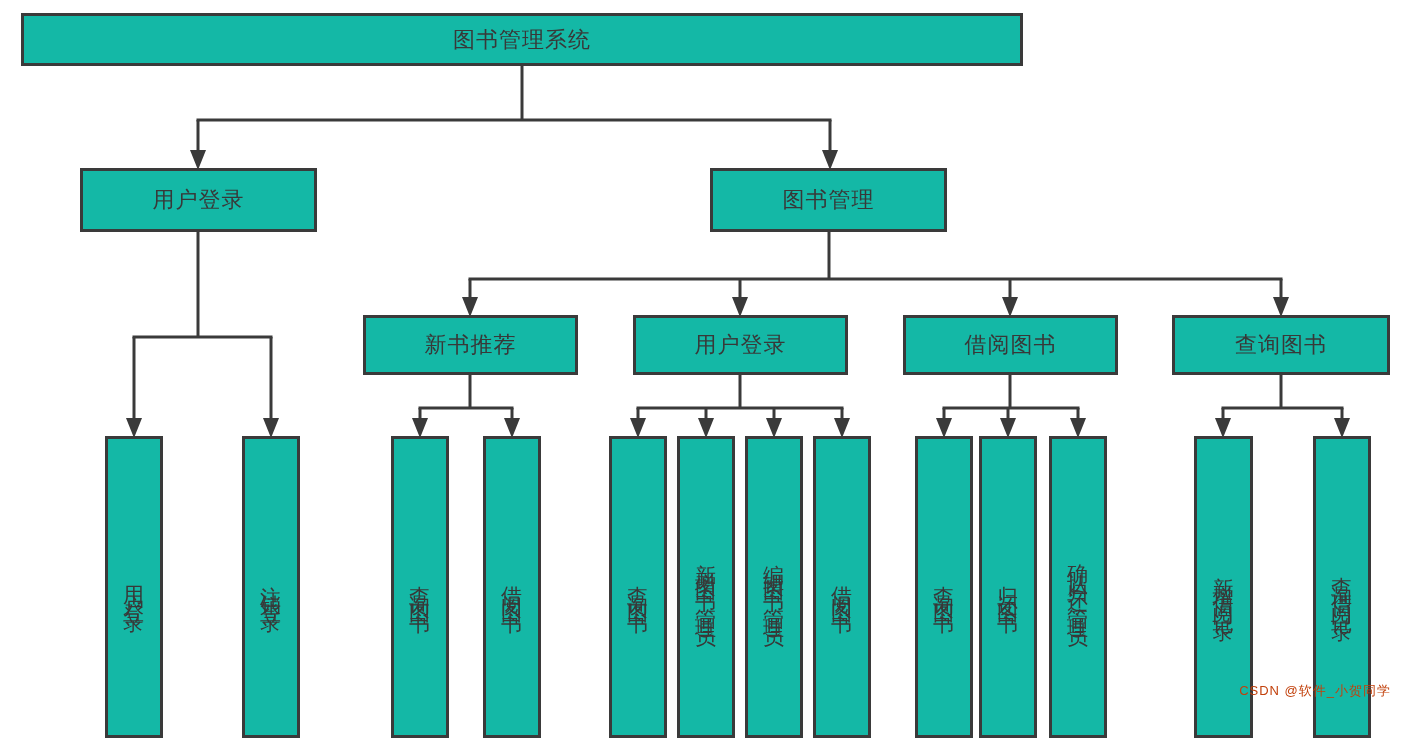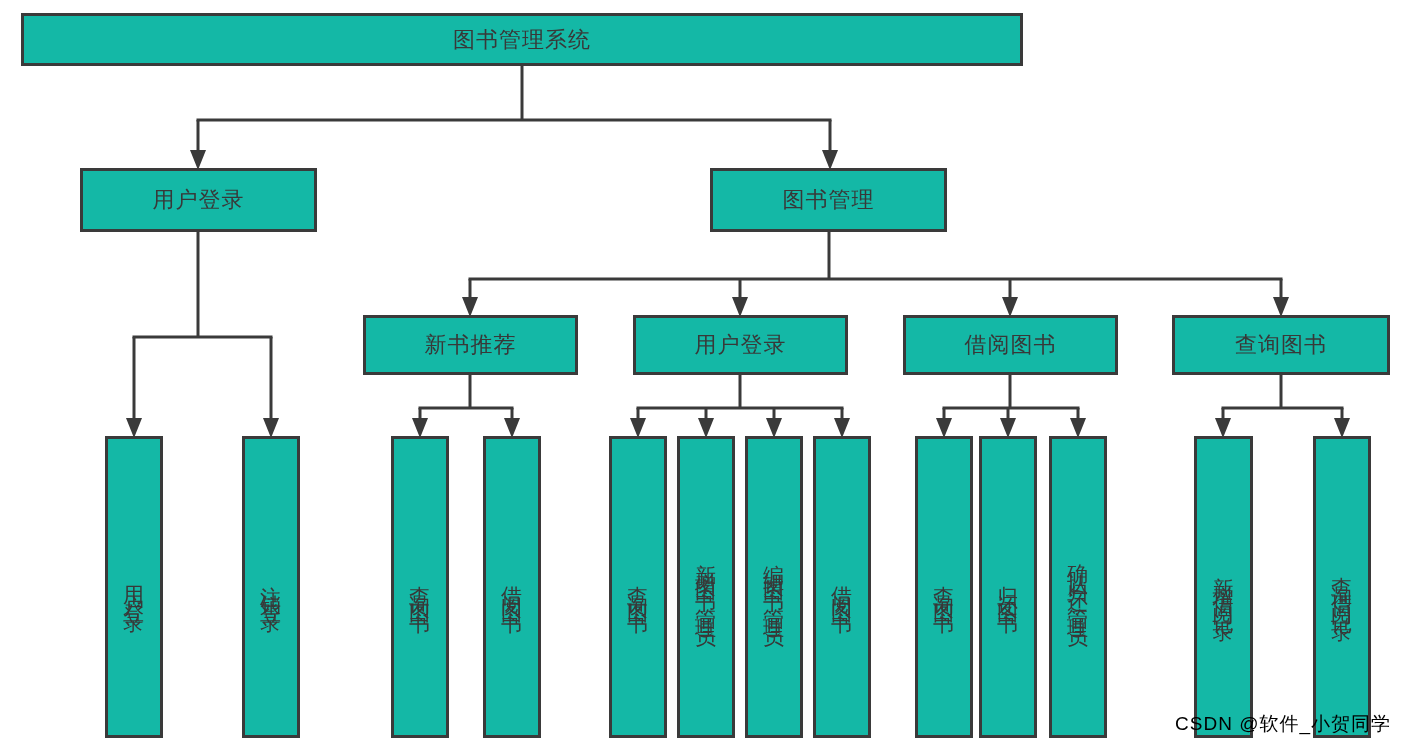--- a/index.html
+++ b/index.html
@@ -40,23 +40,23 @@
   }
   .node.leaf .vtext {
     writing-mode: vertical-rl;
     text-orientation: mixed;
     letter-spacing: 9px;
     line-height: 1;
   }
   .watermark {
     position: absolute;
     right: 14px;
-    top: 711px;
-    font-size: 19px;
-    color: #000000;
+    top: 682px;
+    font-size: 13px;
+    color: #c2410c;
     letter-spacing: 1px;
     white-space: nowrap;
   }
 </style>
 </head>
 <body>
 
 <div class="stage">
 
   <svg class="wires" viewBox="0 0 1405 747" xmlns="http://www.w3.org/2000/svg">

